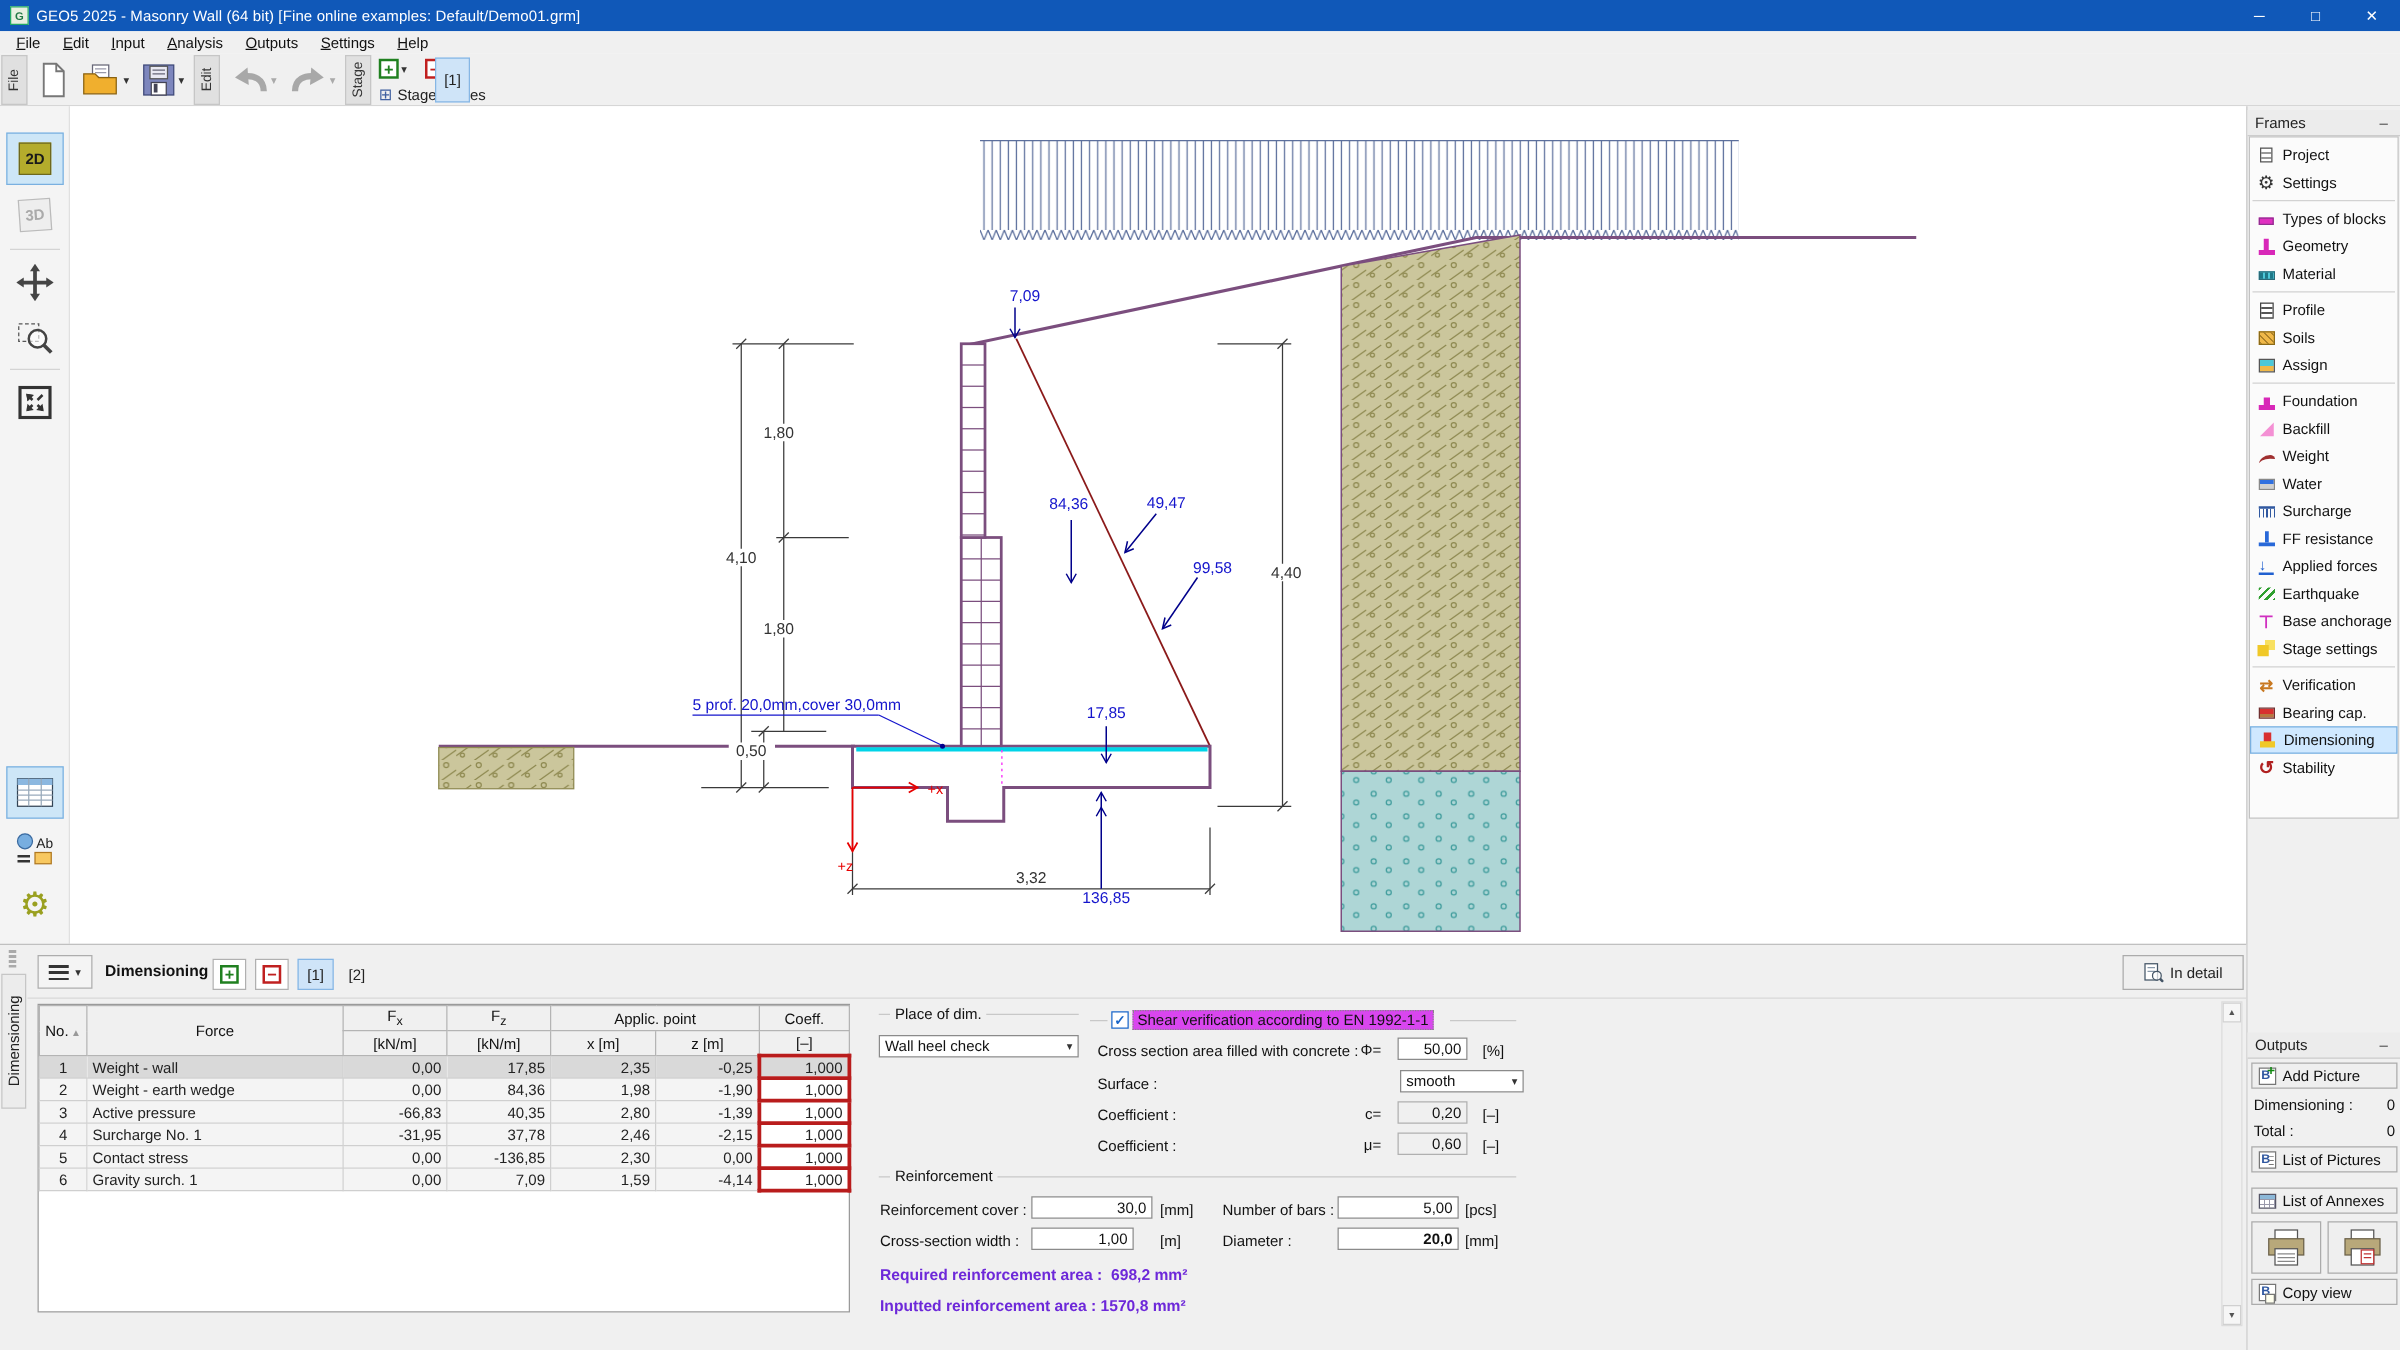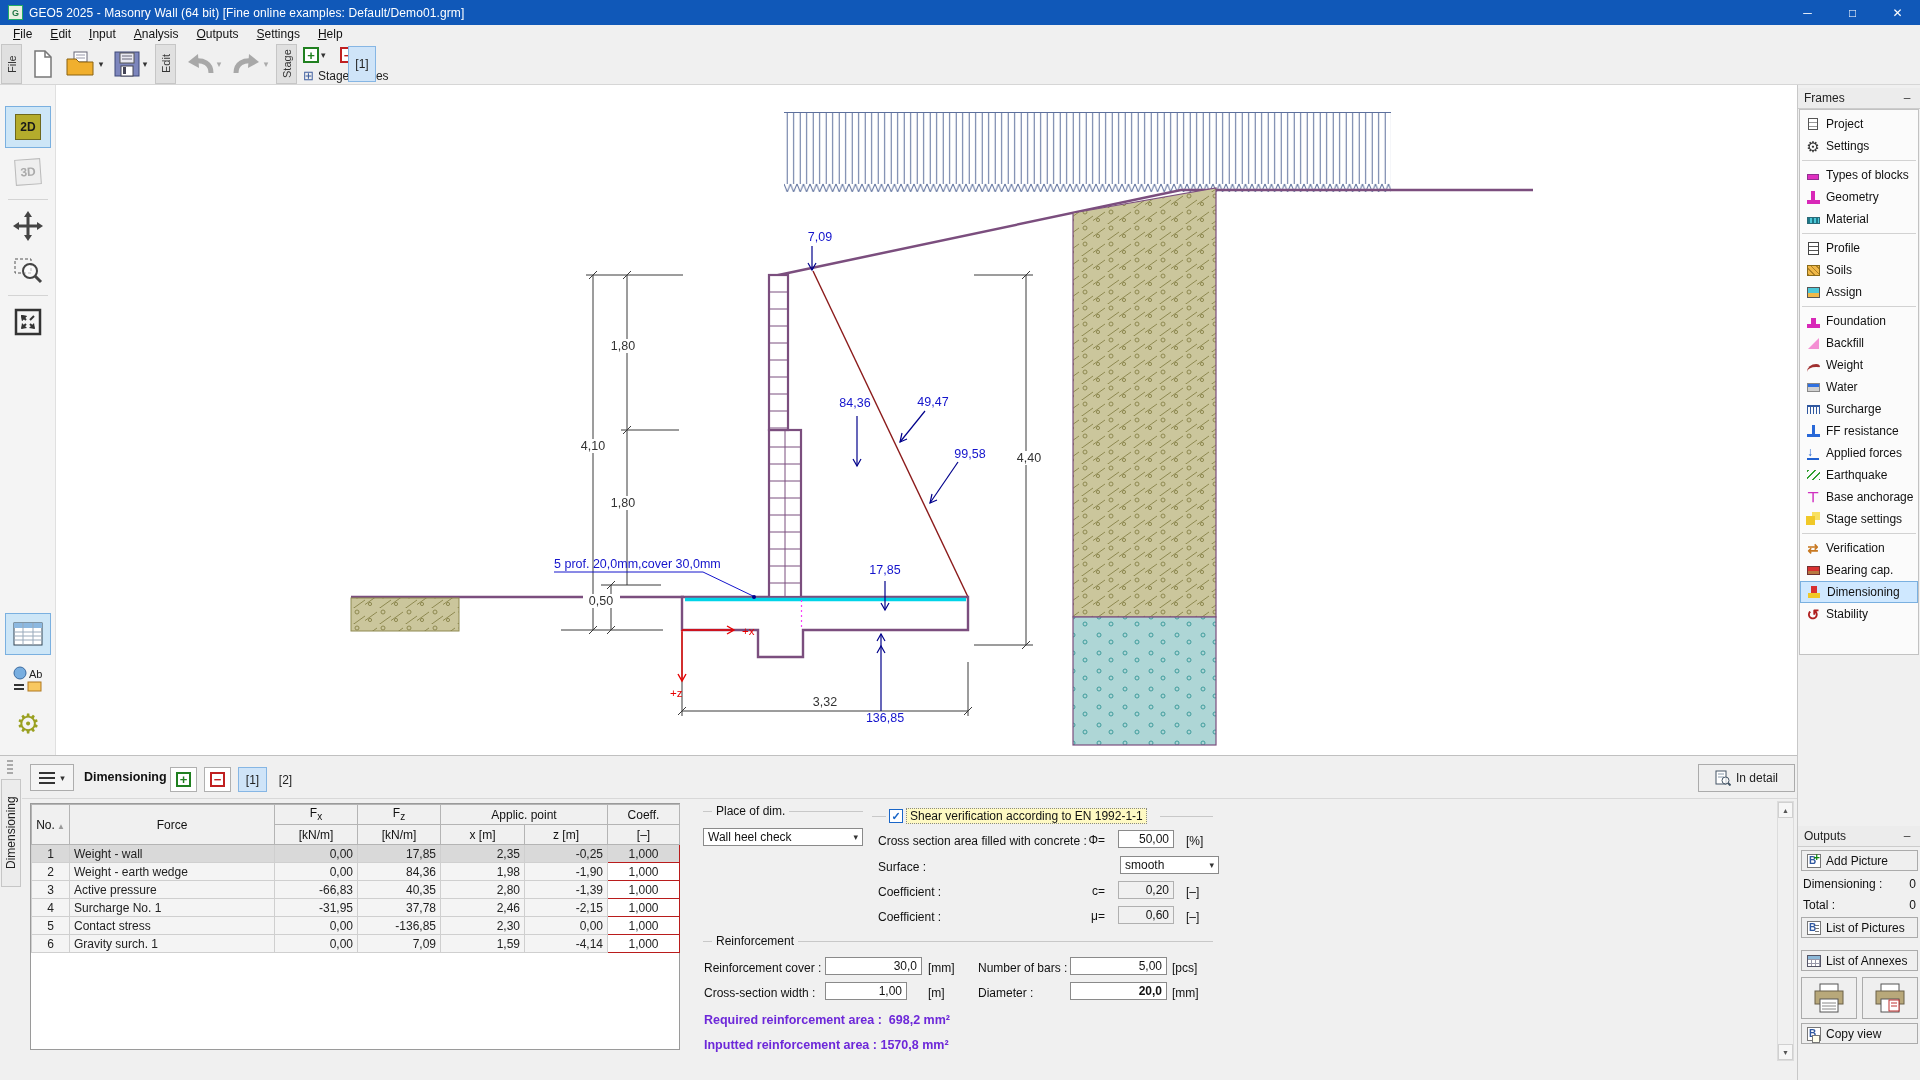--- a/index.html
+++ b/index.html
@@ -92,35 +92,35 @@
 .stagetab{position:absolute;top:11px;width:29px;height:25px;display:flex;align-items:center;justify-content:center;font-size:12px;color:#222}
 .stagetab.on{background:#cfe4f8;border:1px solid #86b6e4}
 .indetail{position:absolute;left:1698px;top:8px;width:97px;height:28px;background:#efefef;border:1px solid #ababab;display:flex;align-items:center;justify-content:center;gap:5px;font-size:12px}
 
 .tblwrap{position:absolute;left:30px;top:47px;width:650px;height:247px;border:1px solid #9a9a9a;background:#fff}
 table{border-collapse:collapse;width:648px;table-layout:fixed}
 th{background:#f0f0f0;border:1px solid #b4b4b4;font-weight:normal;font-size:12px;color:#111;height:20px;text-align:center}
 td{border:1px solid #cfcfcf;background:#f4f4f4;font-size:12px;height:18px;padding:0 4px;white-space:nowrap;overflow:hidden}
 td.num{text-align:right}
 td.ctr{text-align:center}
-td.coeff{background:#fff;border:1px solid #b91c1c;text-align:center}
+td.coeff{background:#fff;border:3px solid #b91c1c;text-align:right}
 tr.sel td{background:#d9d9d9}
 tr.sel td.coeff{background:#d9d9d9}
 .sort{font-size:8px;color:#999;margin-left:2px}
 
 .grpline{position:absolute;height:1px;background:#c8c8c8}
 .grptitle{position:absolute;font-size:12px;color:#111;background:#f0f0f0;padding:0 4px}
 .flabel2{position:absolute;font-size:12px;color:#111;white-space:nowrap}
 .fsym{position:absolute;font-size:12px;color:#111;text-align:right;width:30px}
 .funit{position:absolute;font-size:12px;color:#111}
 .finput{position:absolute;height:18px;border:1px solid #8a8a8a;background:#fff;font-family:"Liberation Sans",sans-serif;font-size:12px;text-align:right;padding:0 4px;color:#111}
 .finput.ro{background:#f0f0f0;border:1px solid #b0b0b0}
 .fdrop{position:absolute;height:18px;border:1px solid #8a8a8a;background:#fff;display:flex;align-items:center;font-size:12px;padding:0 4px;color:#111;justify-content:space-between}
 .chk{position:absolute;width:14px;height:14px;border:1px solid #1a66c8;background:#fff;display:flex;align-items:center;justify-content:center;color:#1a66c8;font-size:11px;font-weight:bold}
-.chklabel{position:absolute;font-size:12px;color:#111;border:1px dotted #888;padding:0 3px;background:#fef9c3}
+.chklabel{position:absolute;font-size:12px;color:#111;border:1px dotted #888;padding:0 3px;background:#d946ef}
 .boldline{position:absolute;font-weight:bold;font-size:12.5px;color:#6d28d9;white-space:nowrap}
 
 .vscroll{position:absolute;left:1777px;top:45px;width:17px;height:260px;background:#f0f0f0;border:1px solid #dcdcdc}
 .varrow{position:absolute;left:0;width:15px;height:16px;background:#f6f6f6;border:1px solid #d0d0d0;display:flex;align-items:center;justify-content:center;font-size:7px;color:#555}
 </style>
 </head>
 <body>
 
 <div class="titlebar">
   <div class="appicon">G</div>

